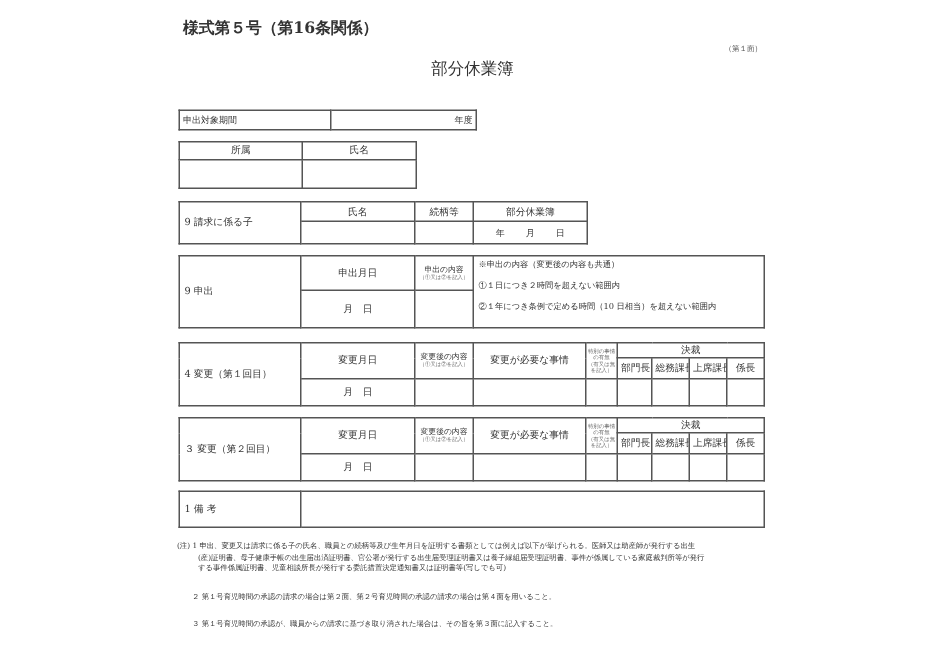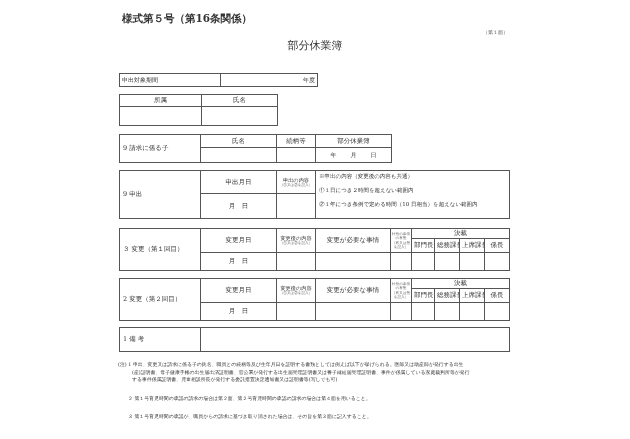--- a/index.html
+++ b/index.html
@@ -124,21 +124,21 @@
       <col style="width:39px">
       <col style="width:75px">
     <col style="width:21px">
       <col style="width:23px">
       <col style="width:25px">
       <col style="width:25px">
       <col style="width:25px">
   </colgroup>
   <tbody>
       <tr style="height:8px;">
-    <td rowspan="3" class="lbl">３ 変更（第１回目）</td>
+    <td rowspan="3" class="lbl">4 変更（第１回目）</td>
     <td rowspan="2" class="c">変更月日</td>
     <td rowspan="2" class="c">
       <span class="small">変更後の内容</span>
       <span class="tiny">（①又は②を記入）</span>
     </td>
     <td rowspan="2" class="c">変更が必要な事情</td>
     <td rowspan="2" class="c" style="white-space:normal; padding:0;">
       <span class="tiny">特別の事情の有無</span>
       <span class="tiny">（有又は無を記入）</span>
     </td>
@@ -170,21 +170,21 @@
       <col style="width:39px">
       <col style="width:75px">
     <col style="width:21px">
       <col style="width:23px">
       <col style="width:25px">
       <col style="width:25px">
       <col style="width:25px">
   </colgroup>
   <tbody>
       <tr style="height:8px;">
-    <td rowspan="3" class="lbl">2 変更（第２回目）</td>
+    <td rowspan="3" class="lbl">３ 変更（第２回目）</td>
     <td rowspan="2" class="c">変更月日</td>
     <td rowspan="2" class="c">
       <span class="small">変更後の内容</span>
       <span class="tiny">（①又は②を記入）</span>
     </td>
     <td rowspan="2" class="c">変更が必要な事情</td>
     <td rowspan="2" class="c" style="white-space:normal; padding:0;">
       <span class="tiny">特別の事情の有無</span>
       <span class="tiny">（有又は無を記入）</span>
     </td>

